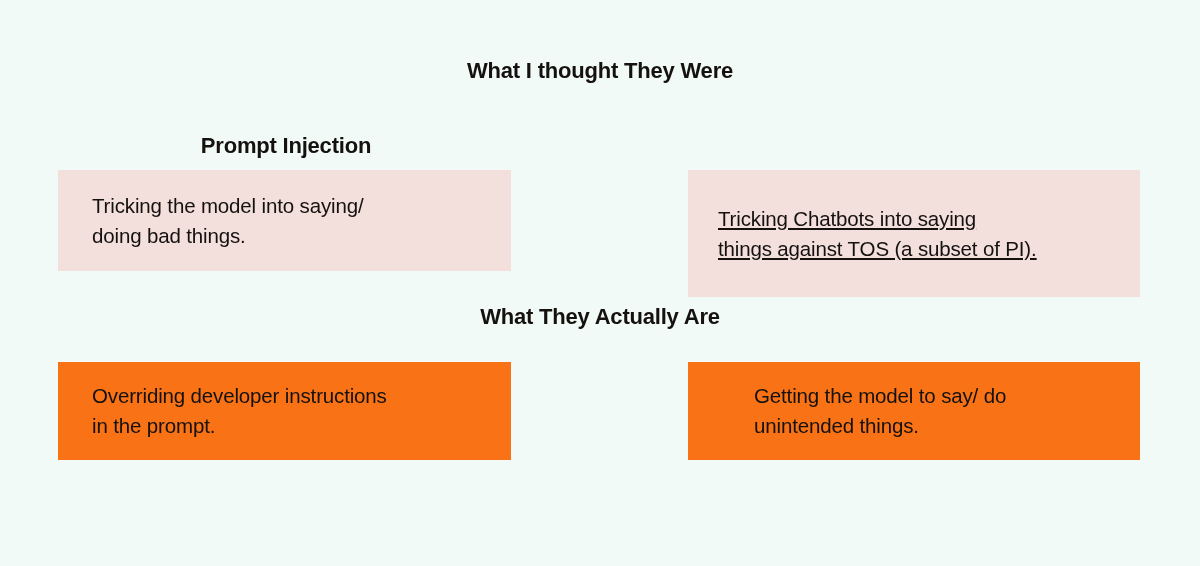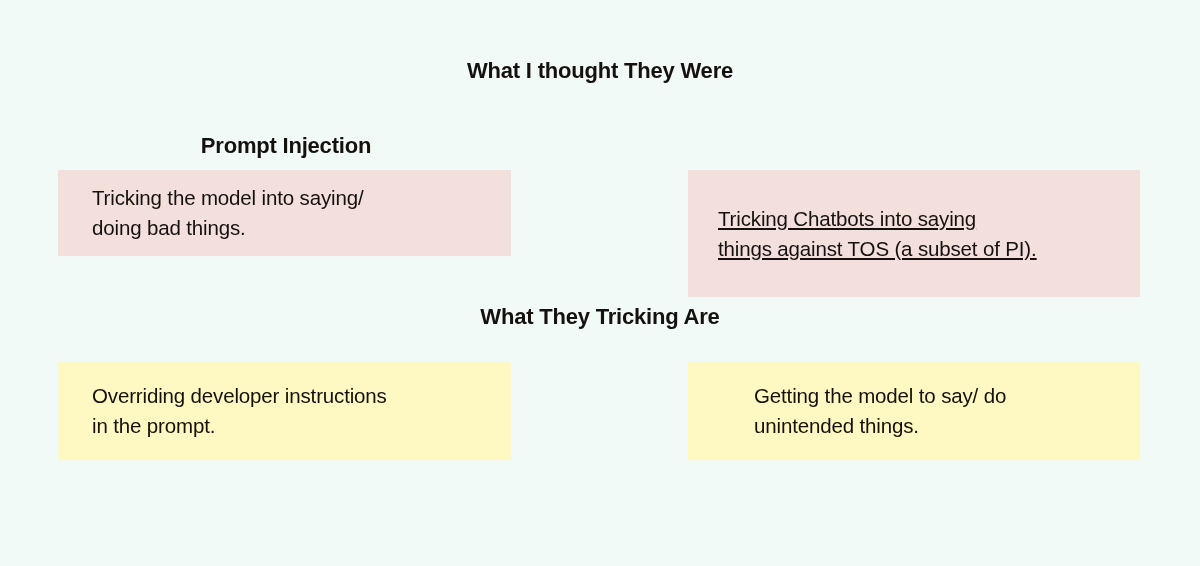--- a/index.html
+++ b/index.html
@@ -56,24 +56,24 @@
   }
   .card-text {
     font-size: 20.5px;
     line-height: 1.45;
     letter-spacing: -0.15px;
     color: #14110f;
     white-space: pre-line;
   }
 
   .card--pink  { background: #f3e0dc; }
-  .card--green { background: #fef9c3; }
+  .card--green { background: #f97316; }
 
   #card-pi-thought {
-    left: 58px;  top: 170px;  width: 453px; height: 86px;
+    left: 58px;  top: 170px;  width: 453px; height: 101px;
     padding-left: 34px; padding-right: 30px;
   }
   #card-jb-thought {
     left: 688px; top: 170px;  width: 452px; height: 127px;
     padding-left: 30px; padding-right: 18px; text-decoration: underline;
   }
   #card-pi-actual {
     left: 58px;  top: 362px;  width: 453px; height: 98px;
     padding-left: 34px; padding-right: 18px;
   }
@@ -95,21 +95,21 @@
   <div class="card card--pink" id="card-pi-thought">
     <span class="card-text">Tricking the model into saying/
 doing bad things.</span>
   </div>
 
   <div class="card card--pink" id="card-jb-thought">
     <span class="card-text">Tricking Chatbots into saying
 things against TOS (a subset of PI).</span>
   </div>
 
-  <div class="section-title" id="section-title-2">What They Tricking Are</div>
+  <div class="section-title" id="section-title-2">What They Actually Are</div>
 
   <div class="card card--green" id="card-pi-actual">
     <span class="card-text">Overriding developer instructions
 in the prompt.</span>
   </div>
 
   <div class="card card--green" id="card-jb-actual">
     <span class="card-text">Getting the model to say/ do
 unintended things.</span>
   </div>

